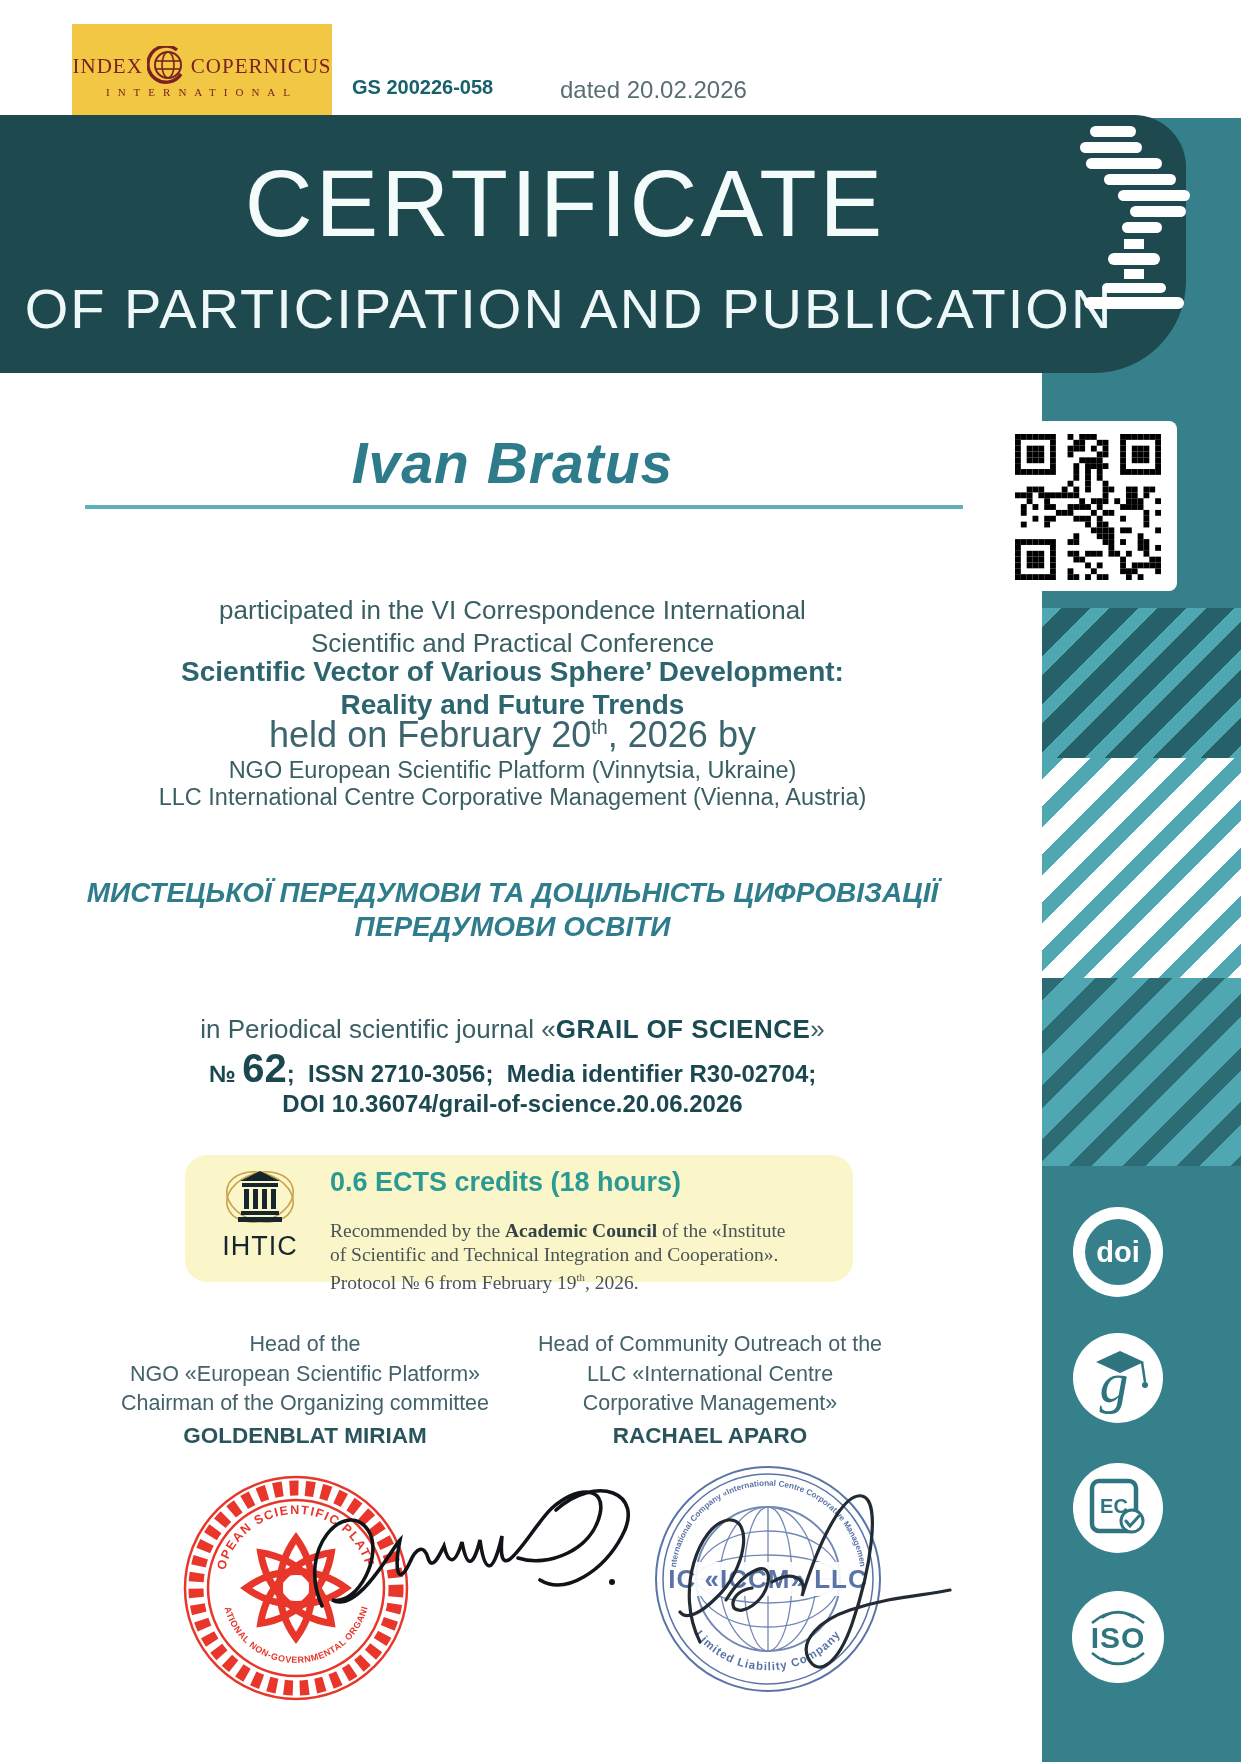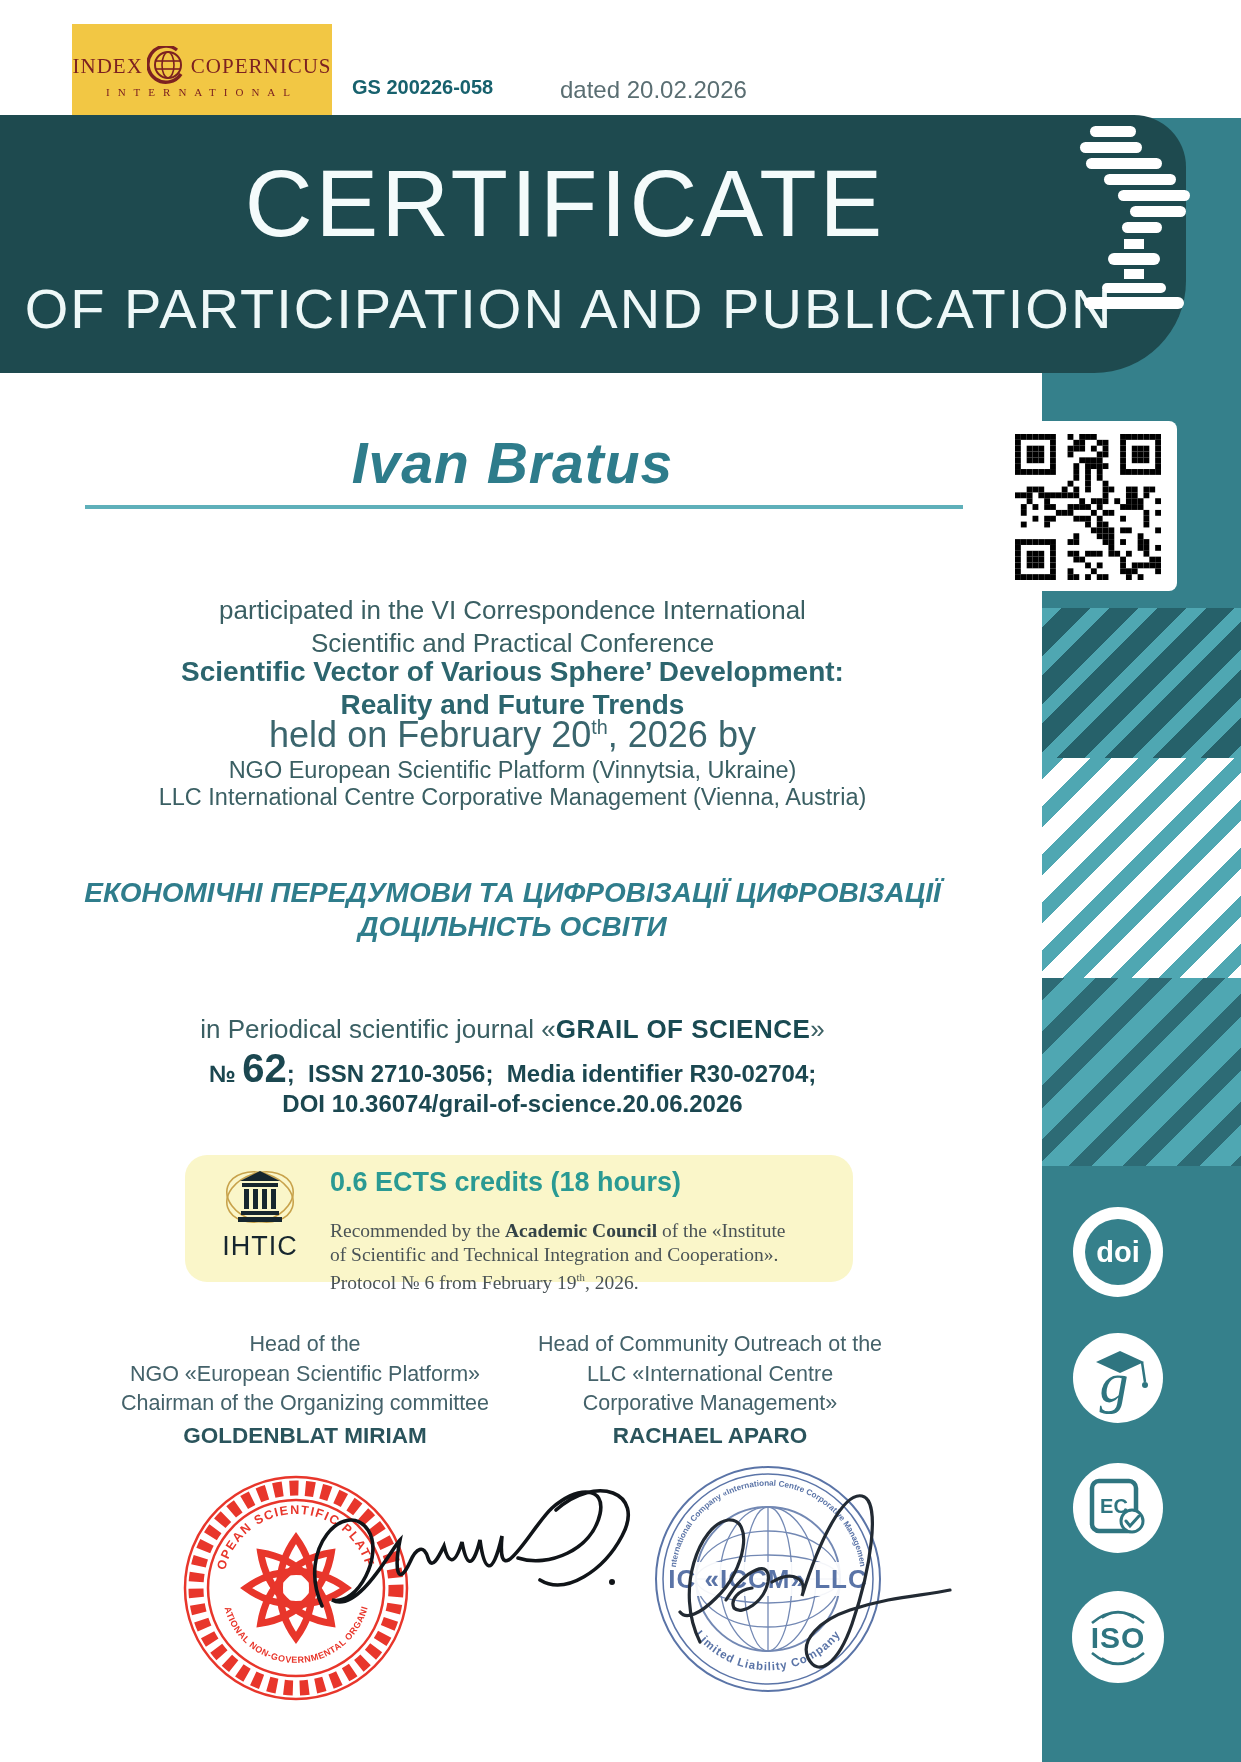--- a/index.html
+++ b/index.html
@@ -419,22 +419,22 @@
   </div>
   <div class="ctext held">
     <span>held on February 20</span><sup>th</sup><span>, 2026 by</span>
   </div>
   <div class="ctext orgs">
     <span>NGO European Scientific Platform (Vinnytsia, Ukraine)</span><br>
     <span>LLC International Centre Corporative Management (Vienna, Austria)</span>
   </div>
 
   <div class="ctext ukr">
-    <span>ЕКОНОМІЧНІ ПЕРЕДУМОВИ ТА ЦИФРОВІЗАЦІЇ ЦИФРОВІЗАЦІЇ</span><br>
-    <span>ДОЦІЛЬНІСТЬ ОСВІТИ</span>
+    <span>МИСТЕЦЬКОЇ ПЕРЕДУМОВИ ТА ДОЦІЛЬНІСТЬ ЦИФРОВІЗАЦІЇ</span><br>
+    <span>ПЕРЕДУМОВИ ОСВІТИ</span>
   </div>
   <div class="ctext journal">
     <span>in Periodical scientific journal «</span><b>GRAIL OF SCIENCE</b><span>»</span>
   </div>
   <div class="ctext issue">
     <span>№ </span><span class="big">62</span><span class="pre">;  ISSN 2710-3056;  Media identifier R30-02704;</span>
   </div>
   <div class="ctext doi-line">DOI 10.36074/grail-of-science.20.06.2026</div>
 
   <div class="abs ects">

